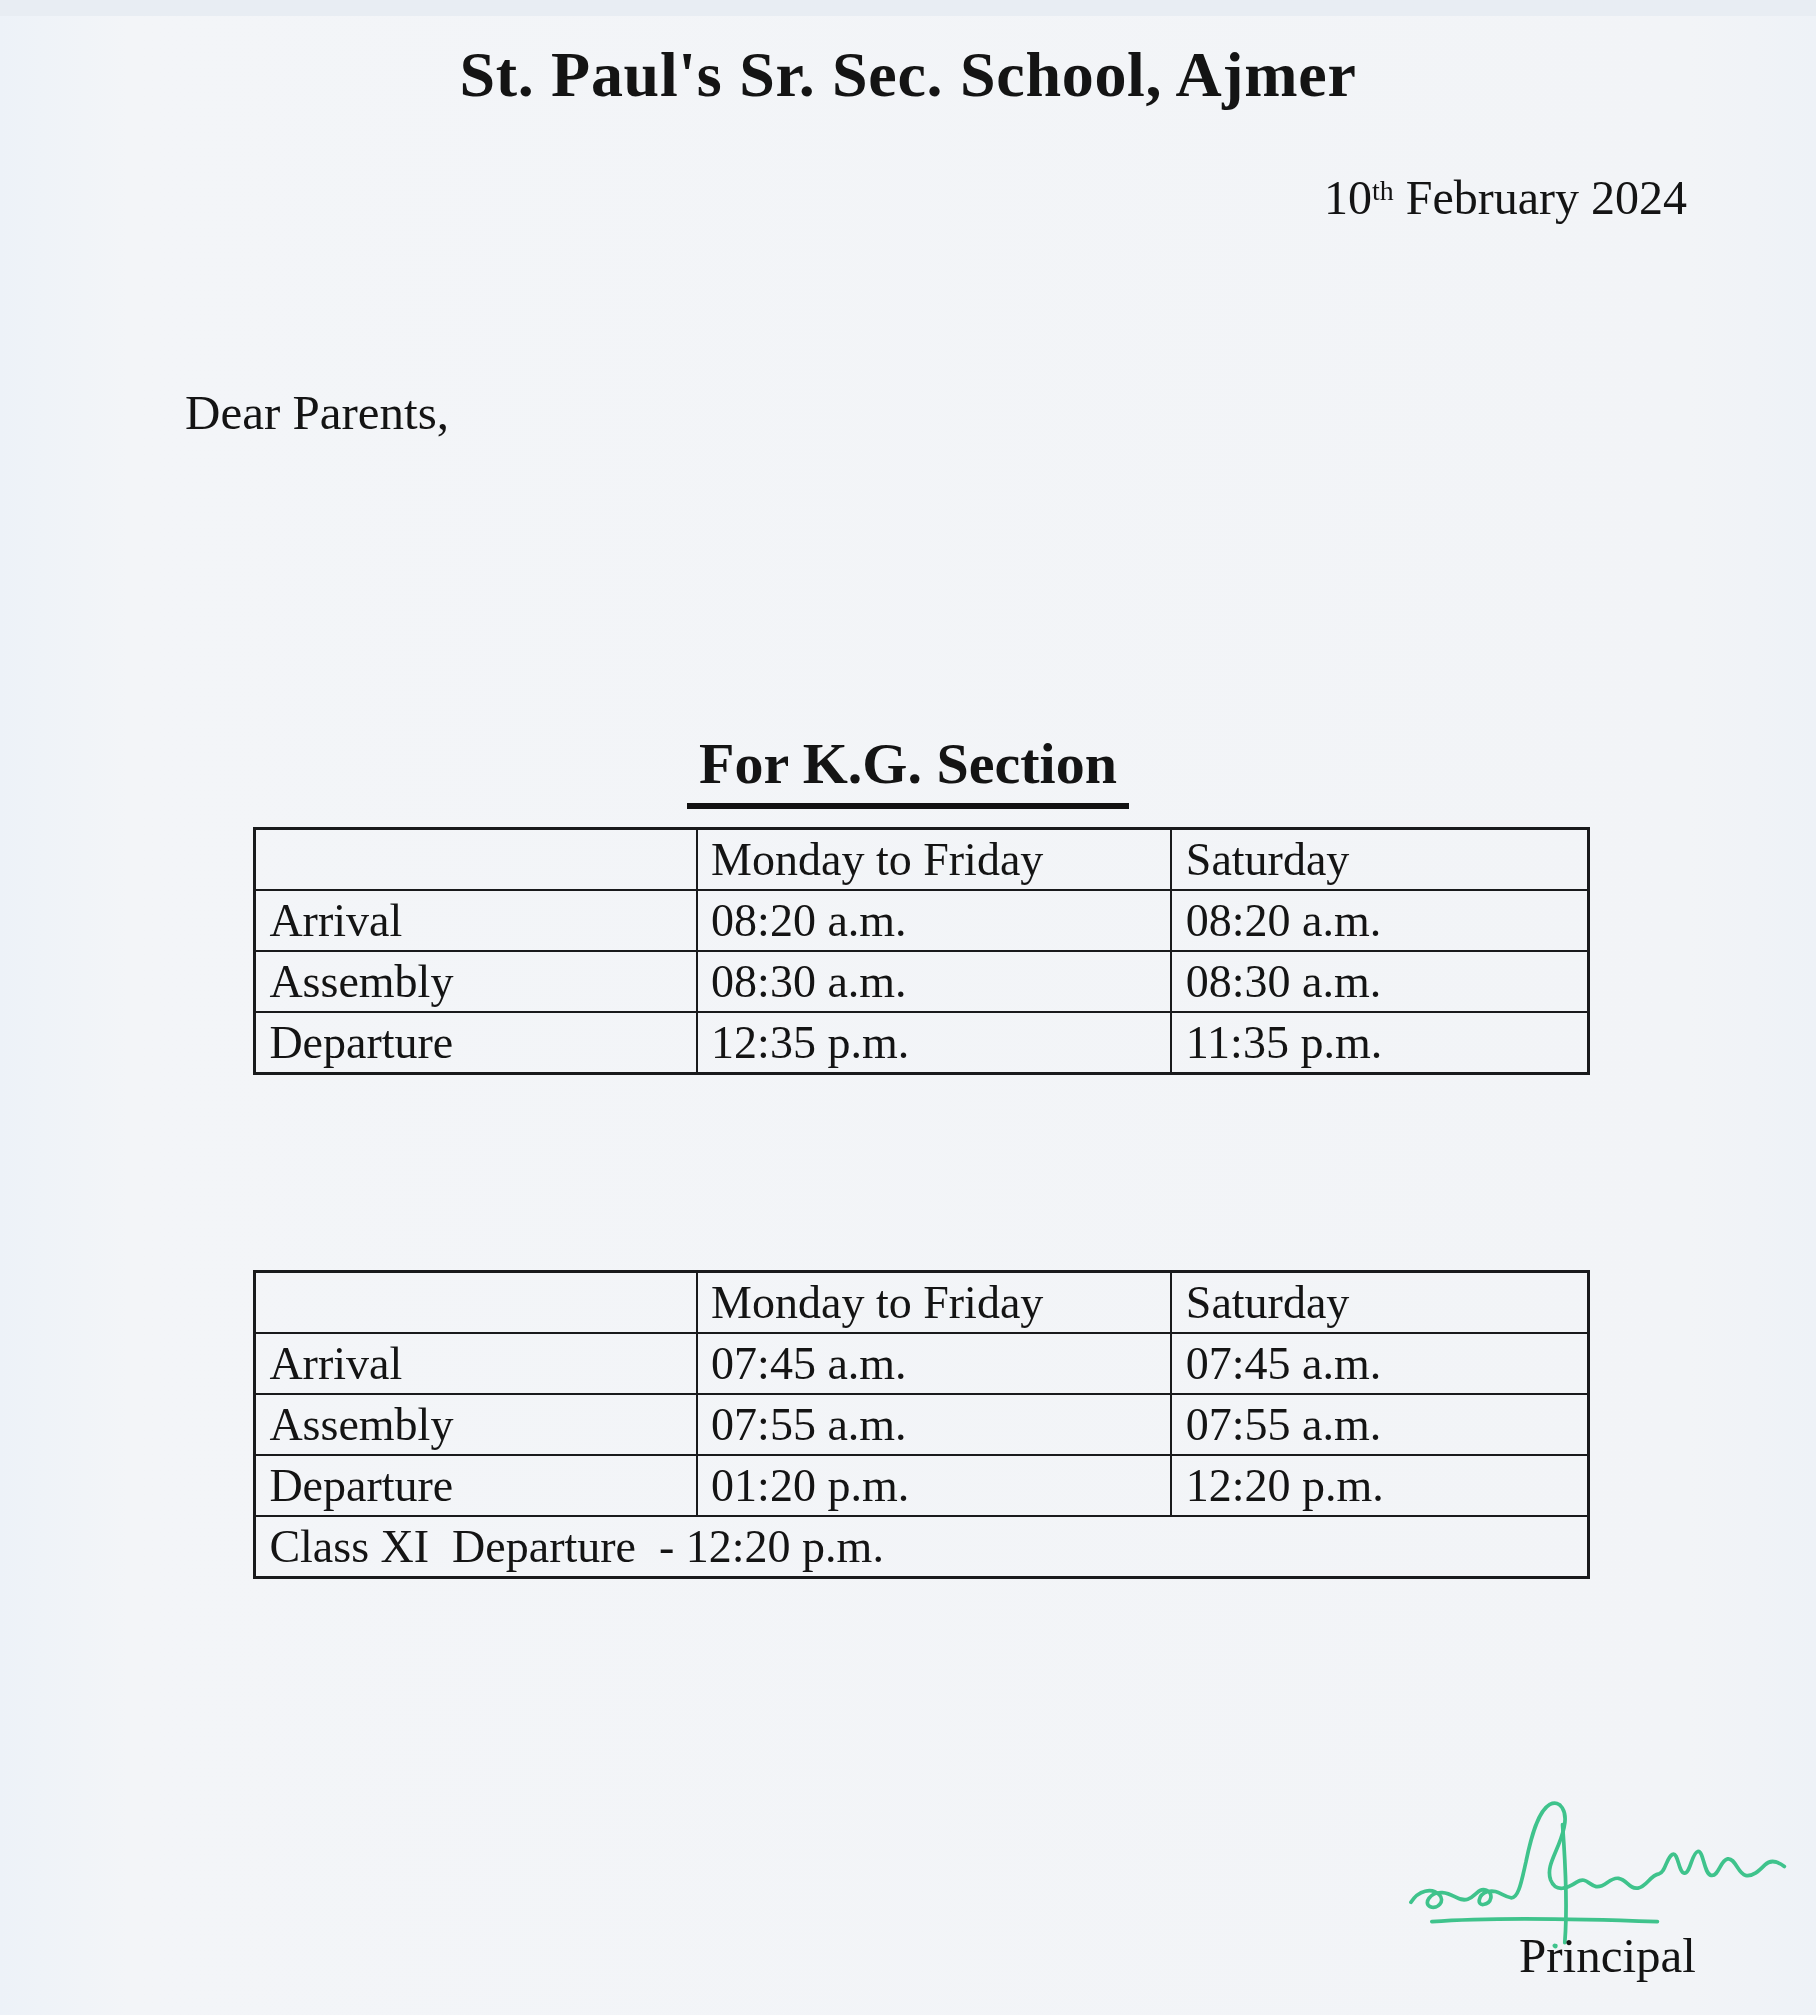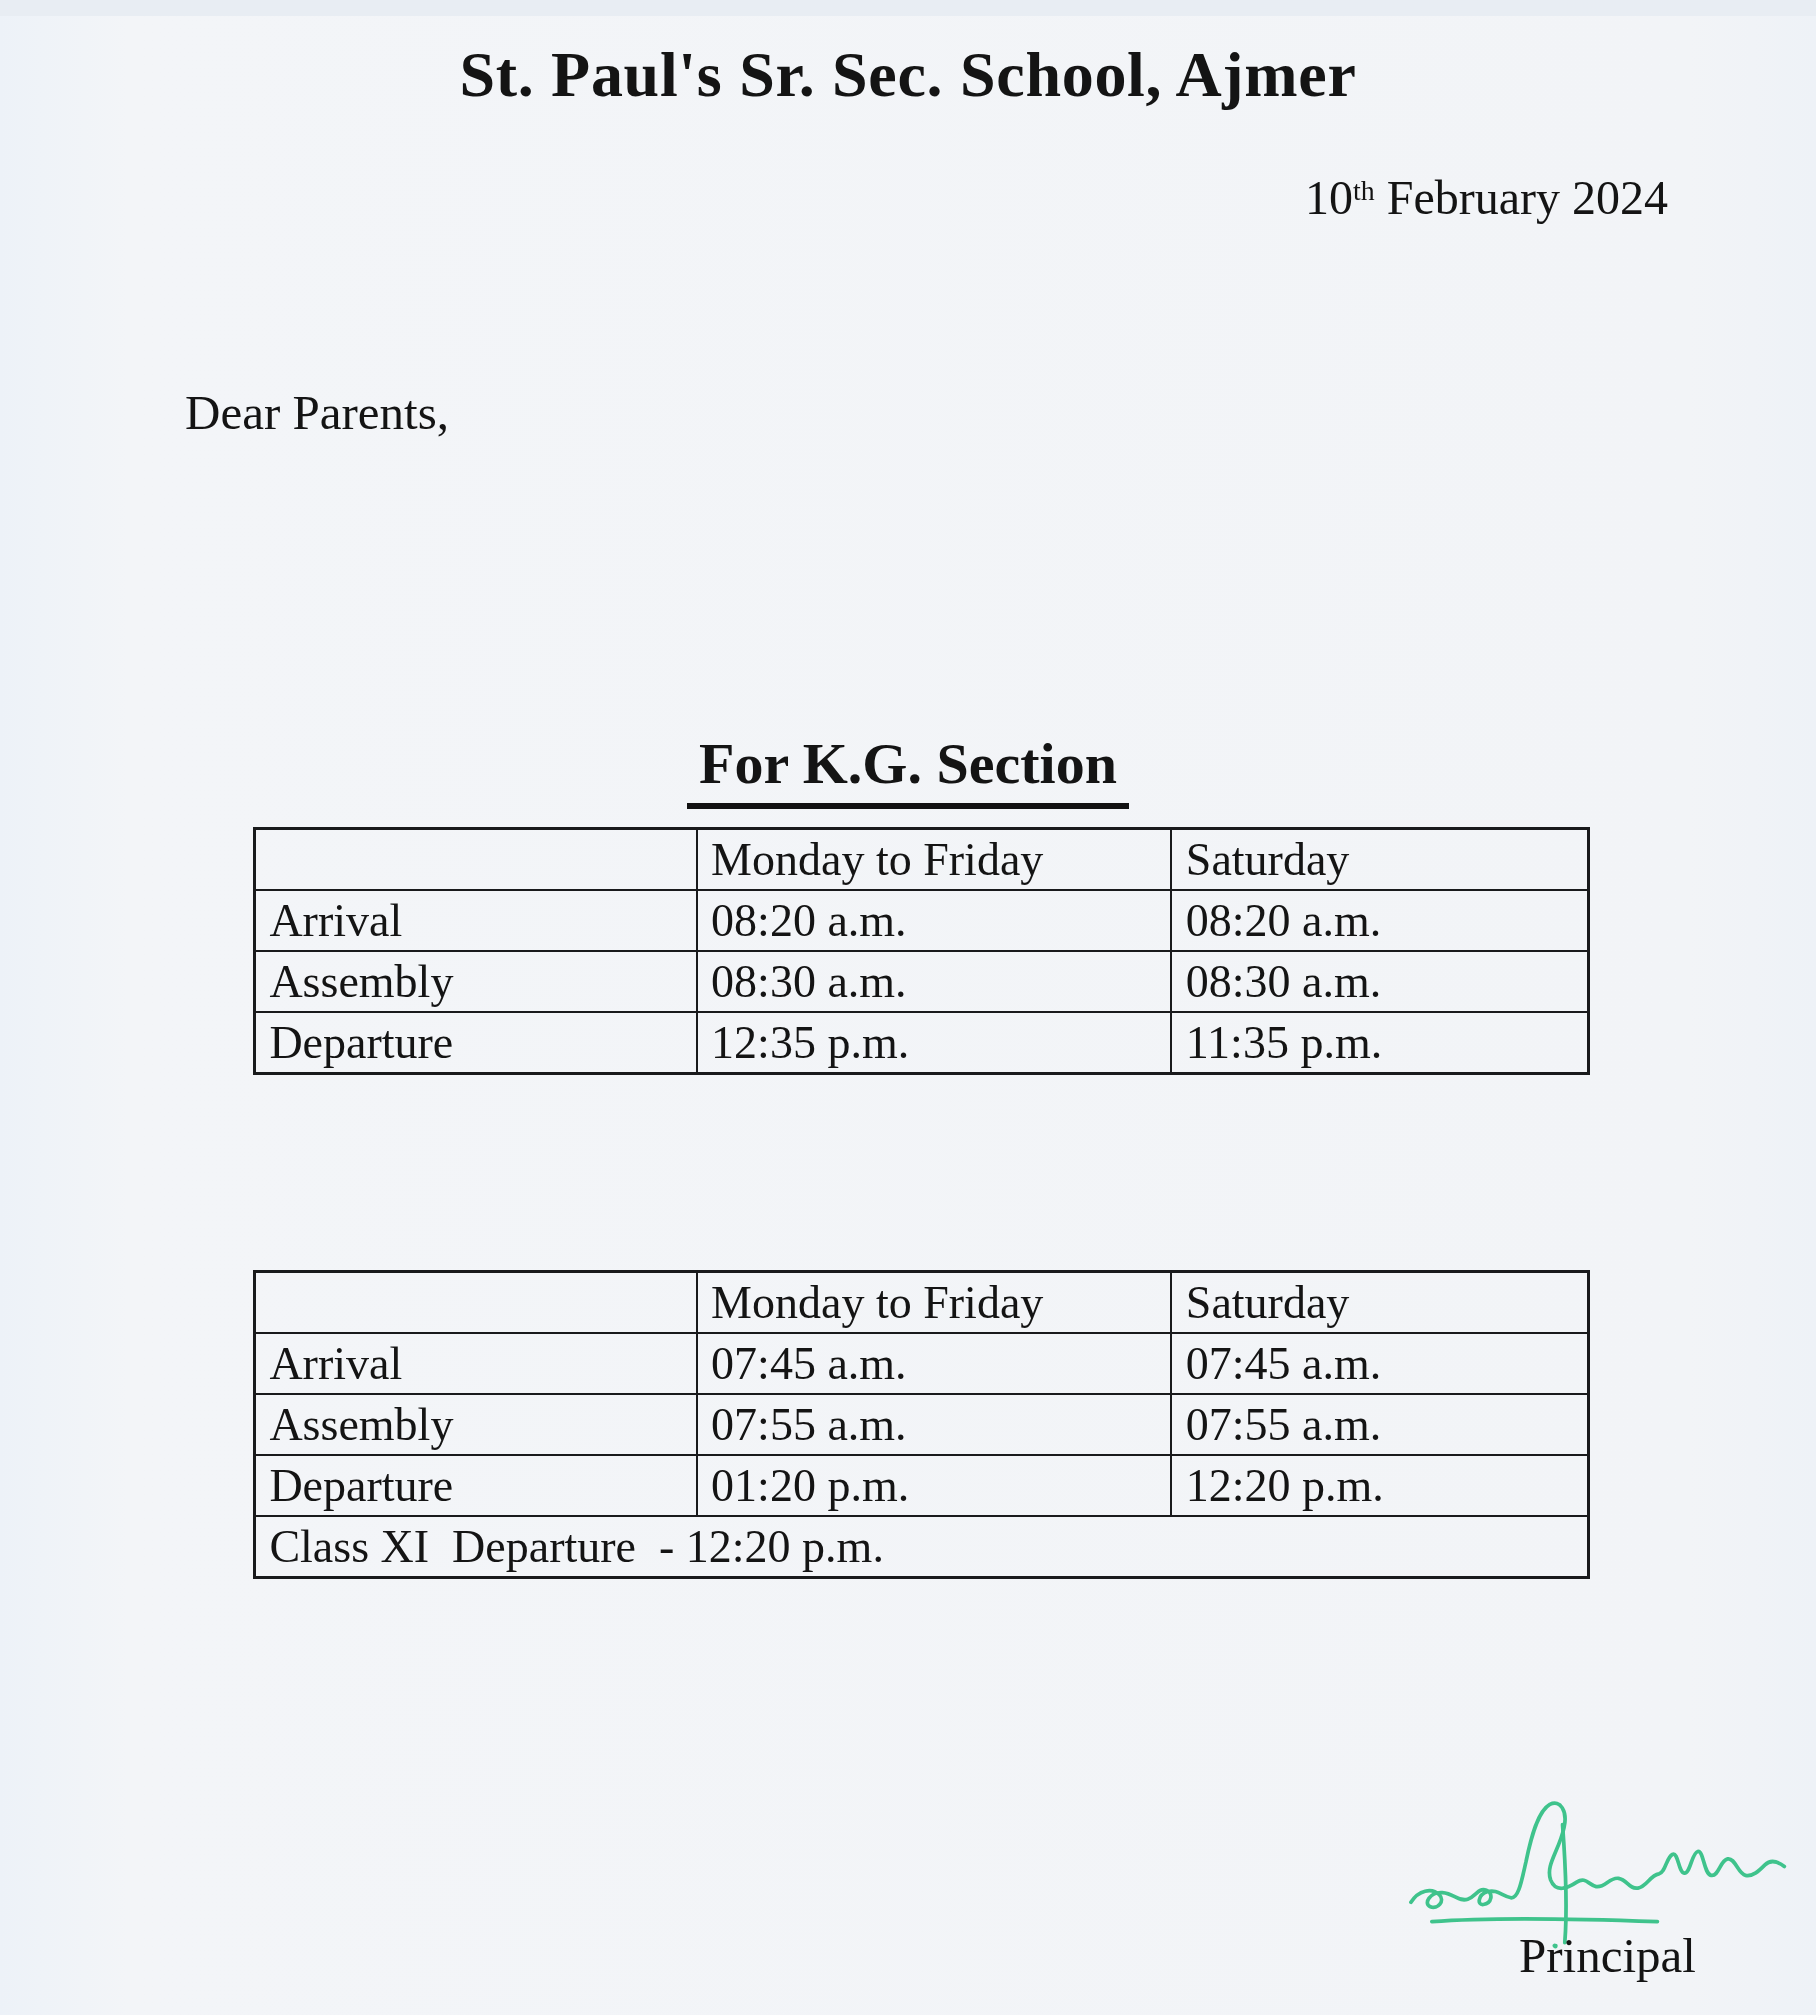--- a/index.html
+++ b/index.html
@@ -13,21 +13,21 @@
     font-family: "Liberation Serif", serif;
     color: #141414;
     overflow: hidden;
     padding-left: 40px;
   }
   .title {
     position: absolute; top: 22.4px; left: 0; width: 100%;
     text-align: center; font-size: 64px; font-weight: bold; letter-spacing: 0.7px;
   }
   .date-line {
-    position: absolute; top: 154px; right: 148px;
+    position: absolute; top: 154px; right: 129px;
     font-size: 48px;
   }
   sup.ss {
     font-size: 58%; position: relative; top: -0.5em; vertical-align: baseline;
   }
   .salutation {
     position: absolute; top: 368px; left: 185px; font-size: 49px;
   }
   .body-text {
     position: absolute; top: 445px; left: 185px; width: 1517px;

